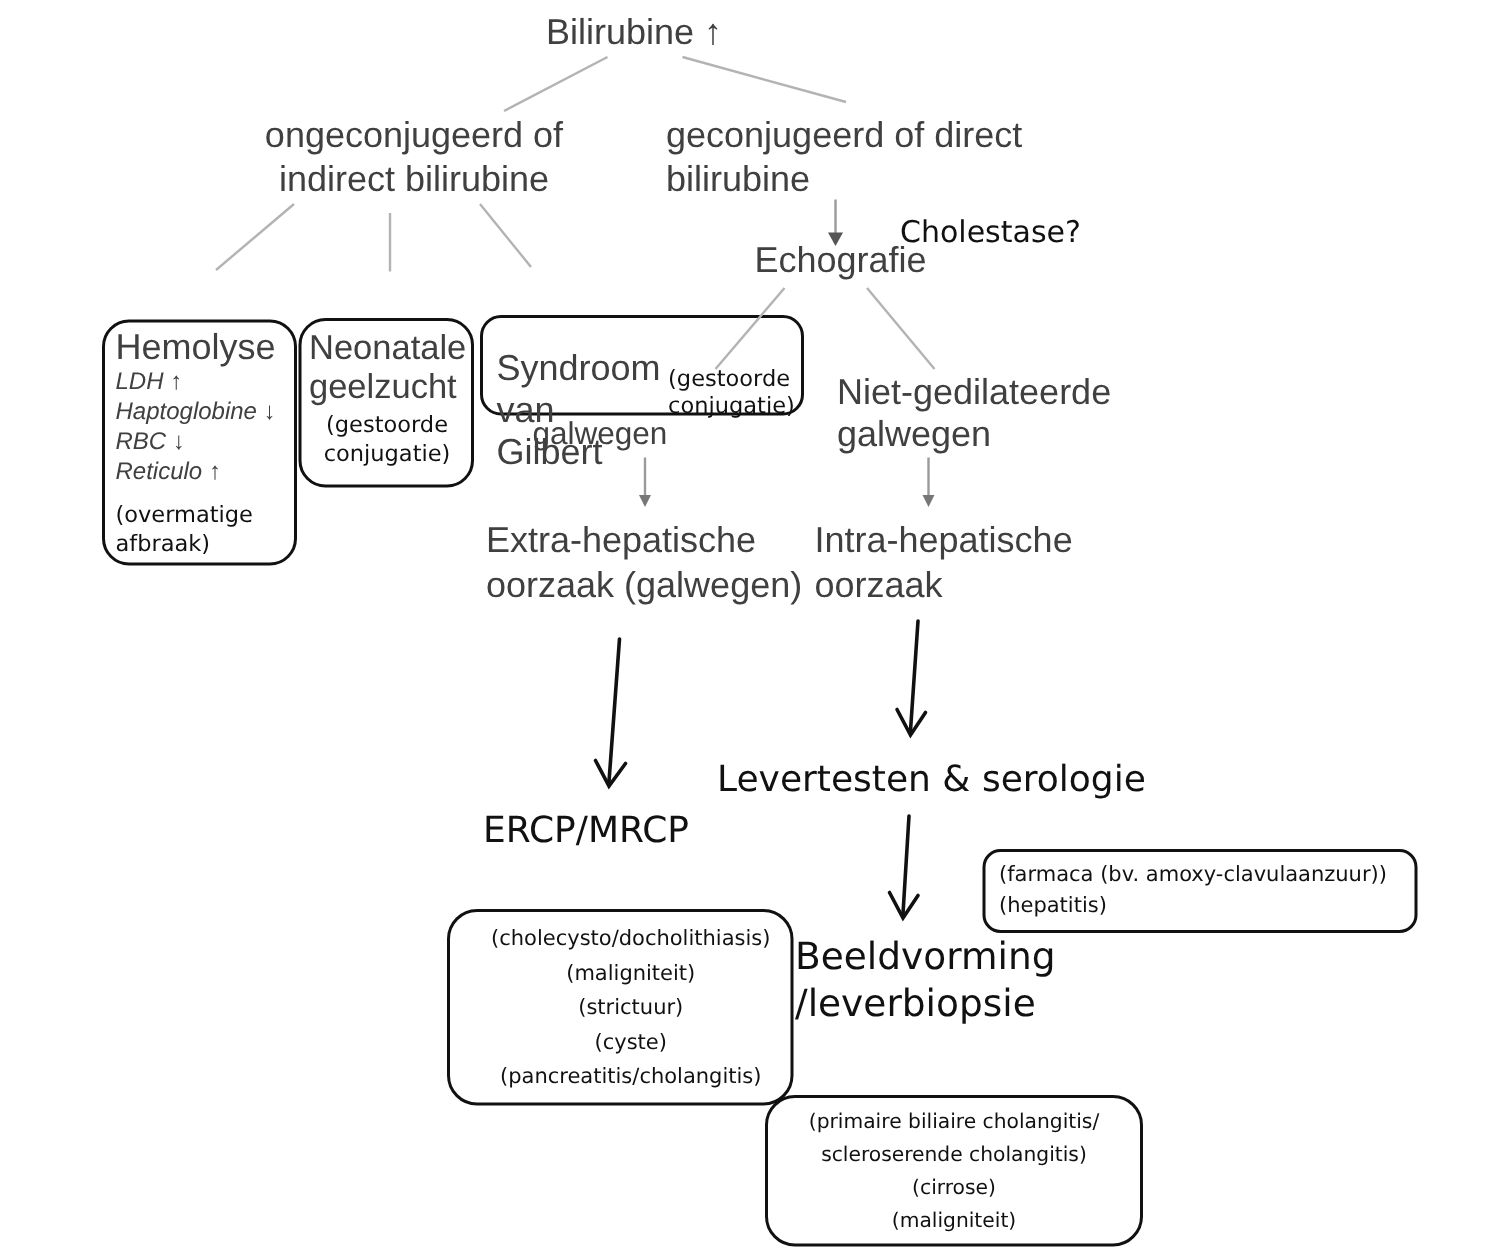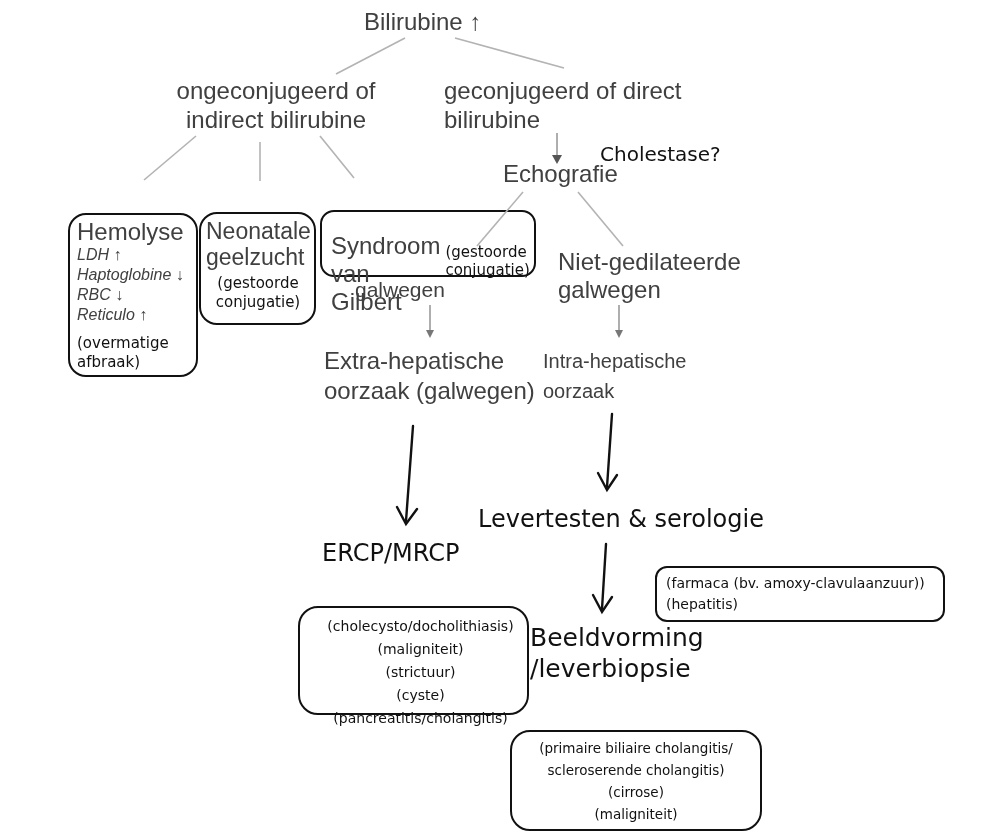--- a/index.html
+++ b/index.html
@@ -11,41 +11,41 @@
   .box{position:absolute;border:2.5px solid #111111;border-radius:18px;background:#ffffff;box-sizing:border-box;margin-top:28px;}
   
   .pos-root{left:364px;top:8px;font-size:24px;}
   .pos-unconj{left:160px;top:76px;width:232px;font-size:24px;line-height:29px;text-align:center;}
   .pos-conj{left:444px;top:76px;font-size:24px;line-height:29px;}
   .pos-cholestase{left:600px;top:111px;font-size:20px;margin-top:31px;}
   .pos-echo{left:503px;top:160px;font-size:24px;}
   .pos-dilated{left:355px;top:248px;width:170px;font-size:21px;line-height:28px;text-align:left;}
   .pos-nondilated{left:558px;top:248px;font-size:24px;line-height:28px;}
   .pos-extra{left:324px;top:346px;font-size:24px;line-height:30px;}
-  .pos-intra{left:543px;top:346px;font-size:20px;line-height:30px;}
+  .pos-intra{left:543px;top:346px;font-size:24px;line-height:30px;}
   
   .pos-levertesten{left:478px;top:505px;font-size:24px;text-align:right;}
   .pos-ercp{left:322px;top:539px;font-size:24px;}
   .pos-beeld{left:530px;top:622px;font-size:25px;line-height:31px;}
   
   .pos-hemolyse{left:68px;top:185px;width:130px;height:164px;padding:3px 0 0 7px;}
   .hemolyse-title{font-size:24px;line-height:27px;}
   .hemolyse-lab{font-size:16px;line-height:20px;font-style:italic;}
   .hemolyse-note{font-size:15px;line-height:19px;margin-top:9px;}
   .pos-neonatale{left:199px;top:184px;width:117px;height:113px;padding:4px 0 0 5px;}
   .neo-title{font-size:23px;line-height:26px;}
   .neo-note{font-size:15px;line-height:19px;margin-top:4px;text-align:center;width:104px;}
   .pos-gilbert{left:320px;top:182px;width:216px;height:67px;border-radius:14px;
                display:flex;align-items:flex-start;padding:20px 6px 0 9px;}
   .gil-title{font-size:24px;line-height:28px;}
   .gil-note{font-size:15px;line-height:18px;margin:11px 0 0 5px;}
   .pos-farmaca{left:655px;top:538px;width:290px;height:56px;border-radius:12px;border-width:2px;
                padding:5px 0 0 9px;}
   .farmaca-line{font-size:14px;line-height:21px;white-space:nowrap;}
-  .pos-ercpbox{left:298px;top:578px;width:231px;height:109px;border-radius:20px;
+  .pos-ercpbox{left:298px;top:578px;width:231px;height:131px;border-radius:20px;
                padding:7px 0 0 14px;text-align:center;}
   .ercpbox-line{font-size:14px;line-height:23px;white-space:nowrap;}
   .pos-biopsy{left:510px;top:702px;width:252px;height:101px;border-radius:20px;
               padding:5px 0 0 0;text-align:center;}
   .biopsy-line{font-size:13.5px;line-height:22px;white-space:nowrap;}
   
   #edges{position:absolute;left:0;top:0;pointer-events:none;}
 </style>
 </head>
 <body>

